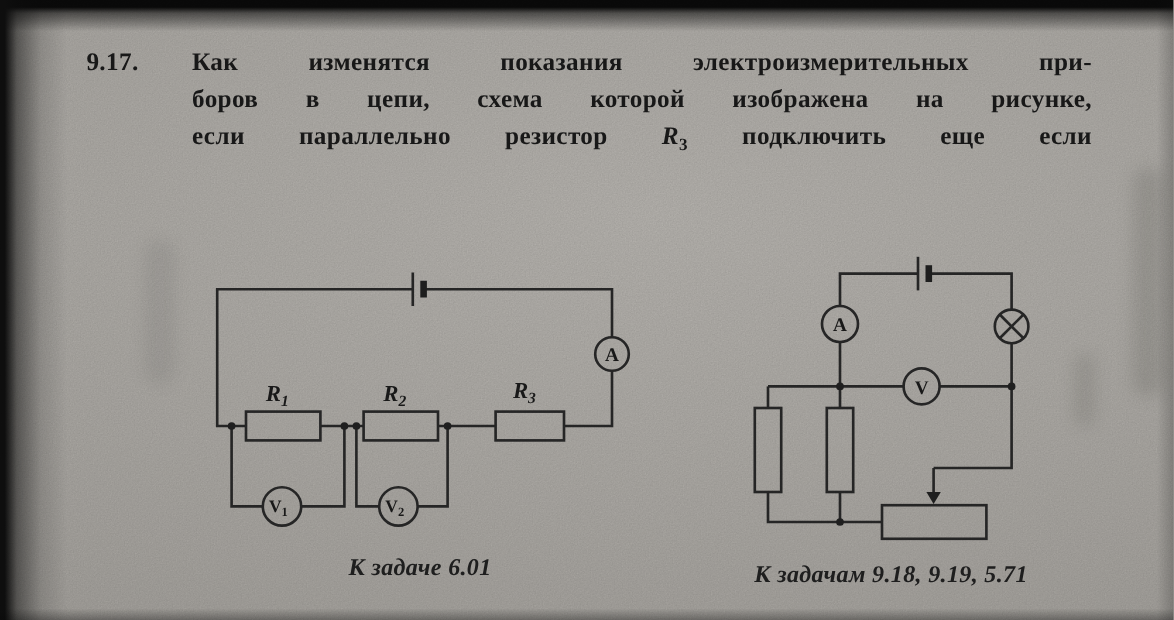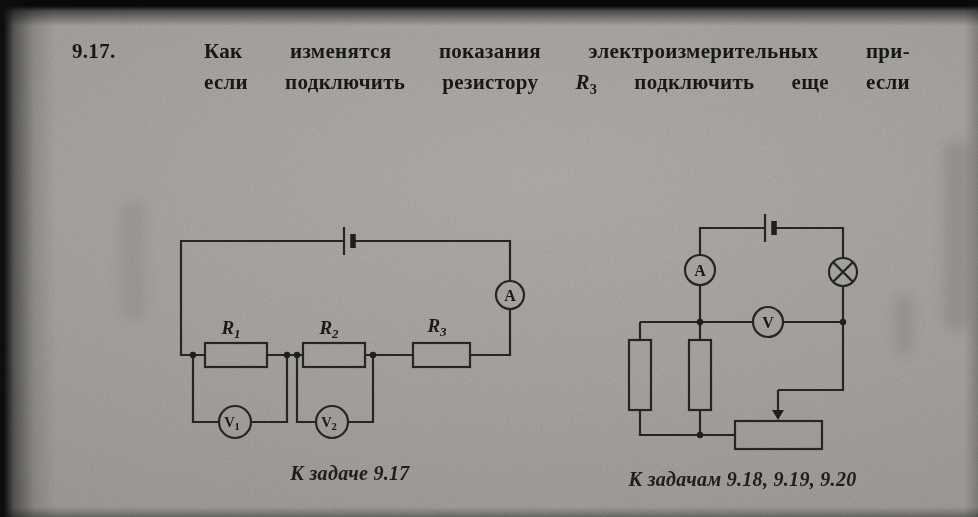--- a/index.html
+++ b/index.html
@@ -20,21 +20,21 @@
   .edge-right{top:0;right:0;bottom:0;width:14px;
     background:linear-gradient(to left,rgba(20,20,20,.22),rgba(20,20,20,0));}
   .smudge{position:absolute;pointer-events:none;filter:blur(6px);z-index:1;}
   .smudge.s1{right:8px;top:140px;width:26px;height:190px;background:rgba(70,68,64,.16);border-radius:12px;}
   .smudge.s2{left:895px;top:295px;width:18px;height:60px;background:rgba(70,68,64,.14);border-radius:10px;}
   .smudge.s3{left:120px;top:200px;width:26px;height:120px;background:rgba(70,68,64,.10);border-radius:12px;}
   
   .problem{position:absolute;top:36px;left:72px;display:flex;z-index:2;}
   .prob-num{width:88px;flex:none;font-size:21px;font-weight:700;line-height:31px;letter-spacing:.3px;}
   .prob-text{width:750px;font-size:21px;font-weight:700;line-height:31px;letter-spacing:.3px;}
-  .pline{white-space:normal;margin-left:44px;}
+  .pline{white-space:normal;}
   .pline.just{text-align:justify;text-align-last:justify;}
   .mvar{font-style:italic;font-weight:600;}
   sub.msub{font-size:0.68em;font-weight:700;}
   
   .fig{position:absolute;z-index:2;}
   #fig1{left:165px;top:222px;}
   #fig2{left:575px;top:205px;}
   .wire,.comp{stroke:#2a2a2a;stroke-width:2.2;fill:none;stroke-linejoin:miter;stroke-linecap:butt;}
   .thick{stroke:#222;stroke-width:5.5;}
   .dot{fill:#232323;stroke:none;}
@@ -56,21 +56,22 @@
 <div class="page">
 
   <div class="smudge s1"></div>
   <div class="smudge s2"></div>
   <div class="smudge s3"></div>
 
   <div class="problem">
     <div class="prob-num">9.17.</div>
     <div class="prob-text">
       <div class="pline just">Как изменятся показания электроизмерительных при-</div>
-      <div class="pline just"><span>если подключить резистору </span><span class="mvar">R</span><sub class="msub">3</sub><span> подключить еще если</span></div>
+      <div class="pline just">боров в цепи, схема которой изображена на рисунке,</div>
+      <div class="pline just"><span>если параллельно резистор </span><span class="mvar">R</span><sub class="msub">3</sub><span> подключить еще если</span></div>
     </div>
   </div>
 
   <svg id="fig1" class="fig" width="370" height="235" viewBox="0 0 370 235">
     <g>
       <polyline class="wire" points="179,19 16,19 16,133 40,133"></polyline>
       <polyline class="wire" points="188,19 345,19 345,59"></polyline>
       <polyline class="wire" points="345,87 345,133 305,133"></polyline>
       <line class="wire" x1="102" y1="133" x2="138" y2="133"></line>
       <line class="wire" x1="200" y1="133" x2="248" y2="133"></line>
@@ -137,22 +138,22 @@
     </g>
     <g>
       <circle class="dot" cx="125" cy="117" r="3.2"></circle>
       <circle class="dot" cx="268" cy="117" r="3.2"></circle>
       <circle class="dot" cx="125" cy="230" r="3.2"></circle>
     </g>
     <text class="mlabel" x="125" y="71" text-anchor="middle">A</text>
     <text class="mlabel" x="193" y="123" text-anchor="middle">V</text>
   </svg>
 
-  <div class="caption caption-left">К задаче 9.17</div>
-  <div class="caption caption-right">К задачам 9.18, 9.19, 9.20</div>
+  <div class="caption caption-left">К задаче 6.01</div>
+  <div class="caption caption-right">К задачам 9.18, 9.19, 5.71</div>
 
   <div class="edge edge-top"></div>
   <div class="edge edge-left"></div>
   <div class="edge edge-bottom"></div>
   <div class="edge edge-right"></div>
   <svg class="grain" width="978" height="517">
     <filter id="g">
       <feTurbulence type="fractalNoise" baseFrequency="0.85" numOctaves="2" stitchTiles="stitch"></feTurbulence>
       <feColorMatrix type="matrix" values="0 0 0 0 0  0 0 0 0 0  0 0 0 0 0  0.5 0.5 0.5 0 0"></feColorMatrix>
     </filter>

